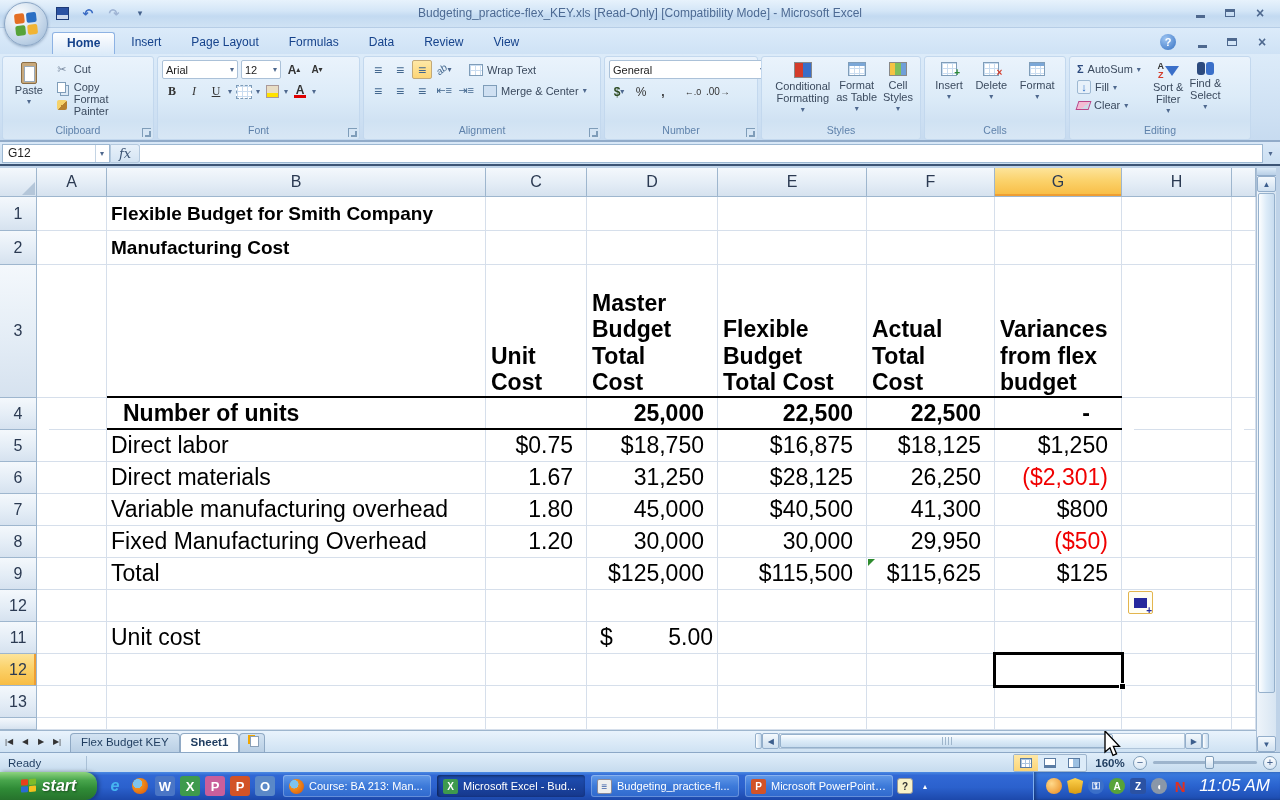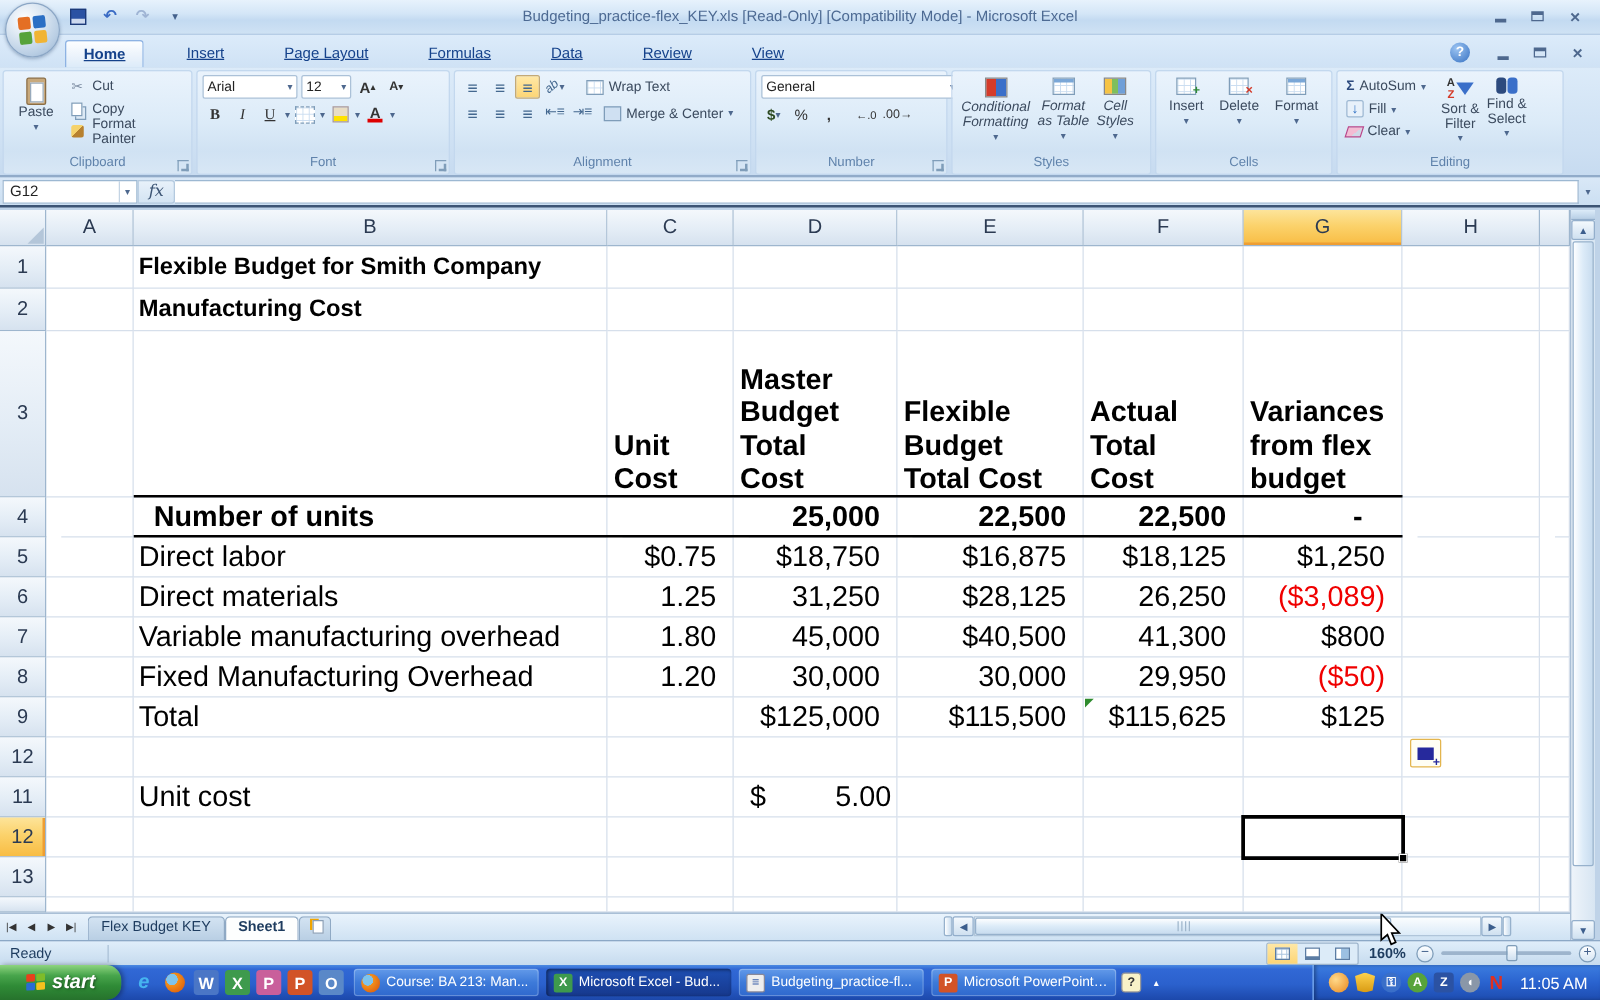--- a/index.html
+++ b/index.html
@@ -26,22 +26,22 @@
     background:radial-gradient(circle at 35% 30%,#ffffff 0%,#dde8f3 35%,#b9cee4 70%,#93afce 100%);
     border:1px solid #8ba6c5; box-shadow:0 1px 3px rgba(40,70,110,.4); z-index:30;
     display:flex; align-items:center; justify-content:center; }
   .oflag { width:22px; height:22px; display:grid; grid-template-columns:10px 10px; grid-template-rows:10px 10px; gap:2px; transform:rotate(-6deg); }
   .oflag i { border-radius:2px; }
 
   
   #tabrow { left:0; top:28px; width:1280px; height:26px;
     background:linear-gradient(180deg,#dcebfa 0%,#cfe2f5 100%); }
   #tabs { position:absolute; left:52px; bottom:0; display:flex; }
-  .rtab { padding:3px 14px 4px 14px; font-size:12px; color:#15428b; margin-right:20px;
-    border-radius:3px 3px 0 0;text-decoration:underline; }
+  .rtab { padding:3px 14px 4px 14px; font-size:12px; color:#15428b; margin-right:2px;
+    border-radius:3px 3px 0 0; }
   .rtab.active { background:linear-gradient(180deg,#fdfeff,#eaf2fb 60%,#dcebf9);
     border:1px solid #8db2e3; border-bottom:none; font-weight:bold; }
   #doc-ctl { right:8px; top:6px; }
   #help-btn { width:16px; height:16px; border-radius:50%;
     background:radial-gradient(circle at 35% 30%,#9cc4f2,#3671c2); color:#fff; font-size:11px; font-weight:bold;
     display:flex; align-items:center; justify-content:center; margin-right:6px; }
 
   
   #ribbon { left:0; top:54px; width:1280px; height:88px;
     background:linear-gradient(180deg,#dcebf9 0%,#d0e2f4 60%,#c7dbf0 100%);
@@ -187,21 +187,21 @@
     background:linear-gradient(180deg,#639ae9 0%,#3d7ad9 50%,#2f68cd 100%); box-shadow:inset 0 0 0 1px rgba(255,255,255,.25);
     color:#fff; font-size:11px; white-space:nowrap; overflow:hidden; }
   .task.active { background:linear-gradient(180deg,#1e4fb4,#16388c); box-shadow:inset 1px 1px 3px rgba(0,0,0,.5); }
   .task .tl2 { overflow:hidden; text-overflow:ellipsis; }
   .tic { width:15px; height:15px; flex:0 0 15px; border-radius:2px; display:flex; align-items:center; justify-content:center;
     font-size:10px; font-weight:bold; color:#fff; }
   #tray { margin-left:auto; height:28px; display:flex; align-items:center; gap:5px; padding:0 10px 0 12px;
     background:linear-gradient(180deg,#3c7de0 0%,#2a63cf 50%,#1d4cb0 100%); border-left:1px solid #7fb0ef; box-shadow:inset 2px 0 3px rgba(0,0,0,.3); }
   .tri { width:16px; height:16px; border-radius:3px; display:flex; align-items:center; justify-content:center;
     font-size:10px; font-weight:bold; color:#fff; }
-  #clock { color:#fff; font-size:13px; padding-left:6px; }
+  #clock { color:#fff; font-size:17px; padding-left:6px;font-style:italic; }
   #pretray { display:flex; align-items:center; gap:4px; margin-left:4px; }
 
   
   #cursor { left:1103px; top:731px; z-index:50; }
 </style>
 </head>
 <body>
 
 <div id="screen">
 
@@ -398,21 +398,21 @@
           <div class="tbtn" style="font-weight:bold">,</div>
           <div class="tbtn" style="font-size:9px;margin-left:8px">←.0</div>
           <div class="tbtn" style="font-size:10px">.00→</div>
         </div>
       </div>
       <div class="rg-label">Number</div>
       <span class="launcher"></span>
     </div>
 
     <div class="rgroup" style="width:160px">
-      <div class="rg-body" style="justify-content:flex-start;font-style:italic;">
+      <div class="rg-body" style="justify-content:flex-end;">
         <div class="bigbtn" style="white-space:pre-line">
           <span style="width:18px;height:16px;background:linear-gradient(90deg,#d43b2a 50%,#3a6fc9 50%);border:1px solid #888;margin-bottom:2px;display:block"></span>
           <span>Conditional
 Formatting</span><span class="dd">▾</span>
         </div>
         <div class="bigbtn" style="white-space:pre-line">
           <span class="gridic" style="width:18px;height:14px;margin-bottom:3px;box-shadow:inset 0 3px 0 #7ba7d7"></span>
           <span>Format
 as Table</span><span class="dd">▾</span>
         </div>
@@ -591,25 +591,25 @@
       <div class="c num">$18,125</div>
       <div class="c num">$1,250</div>
       <div class="c"></div>
         <div class="c"></div>
     </div>
 
     <div class="grow" style="height:32px">
       <div class="rh">6</div>
       <div class="c"></div>
       <div class="c">Direct materials</div>
-      <div class="c num">1.25</div>
+      <div class="c num">1.67</div>
       <div class="c num">31,250</div>
       <div class="c num">$28,125</div>
       <div class="c num">26,250</div>
-      <div class="c num red">($3,089)</div>
+      <div class="c num red">($2,301)</div>
       <div class="c"></div>
         <div class="c"></div>
     </div>
 
     <div class="grow" style="height:32px">
       <div class="rh">7</div>
       <div class="c"></div>
       <div class="c" style="white-space:nowrap">Variable manufacturing overhead</div>
       <div class="c num">1.80</div>
       <div class="c num">45,000</div>

